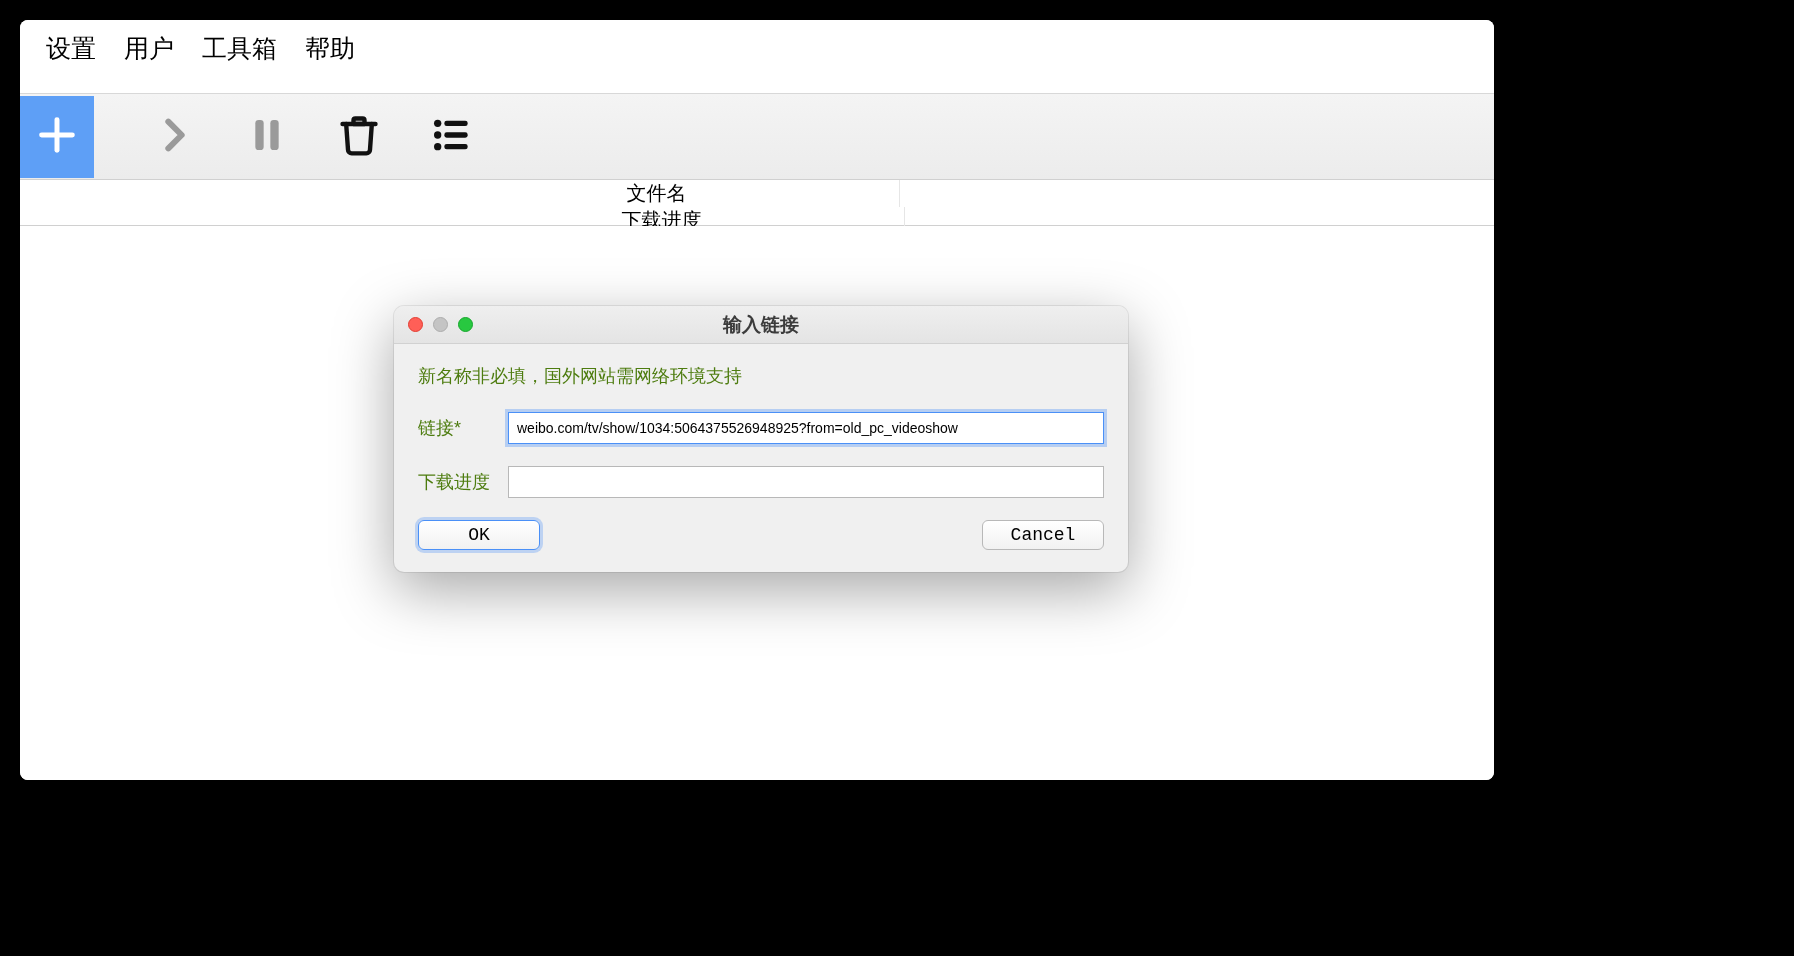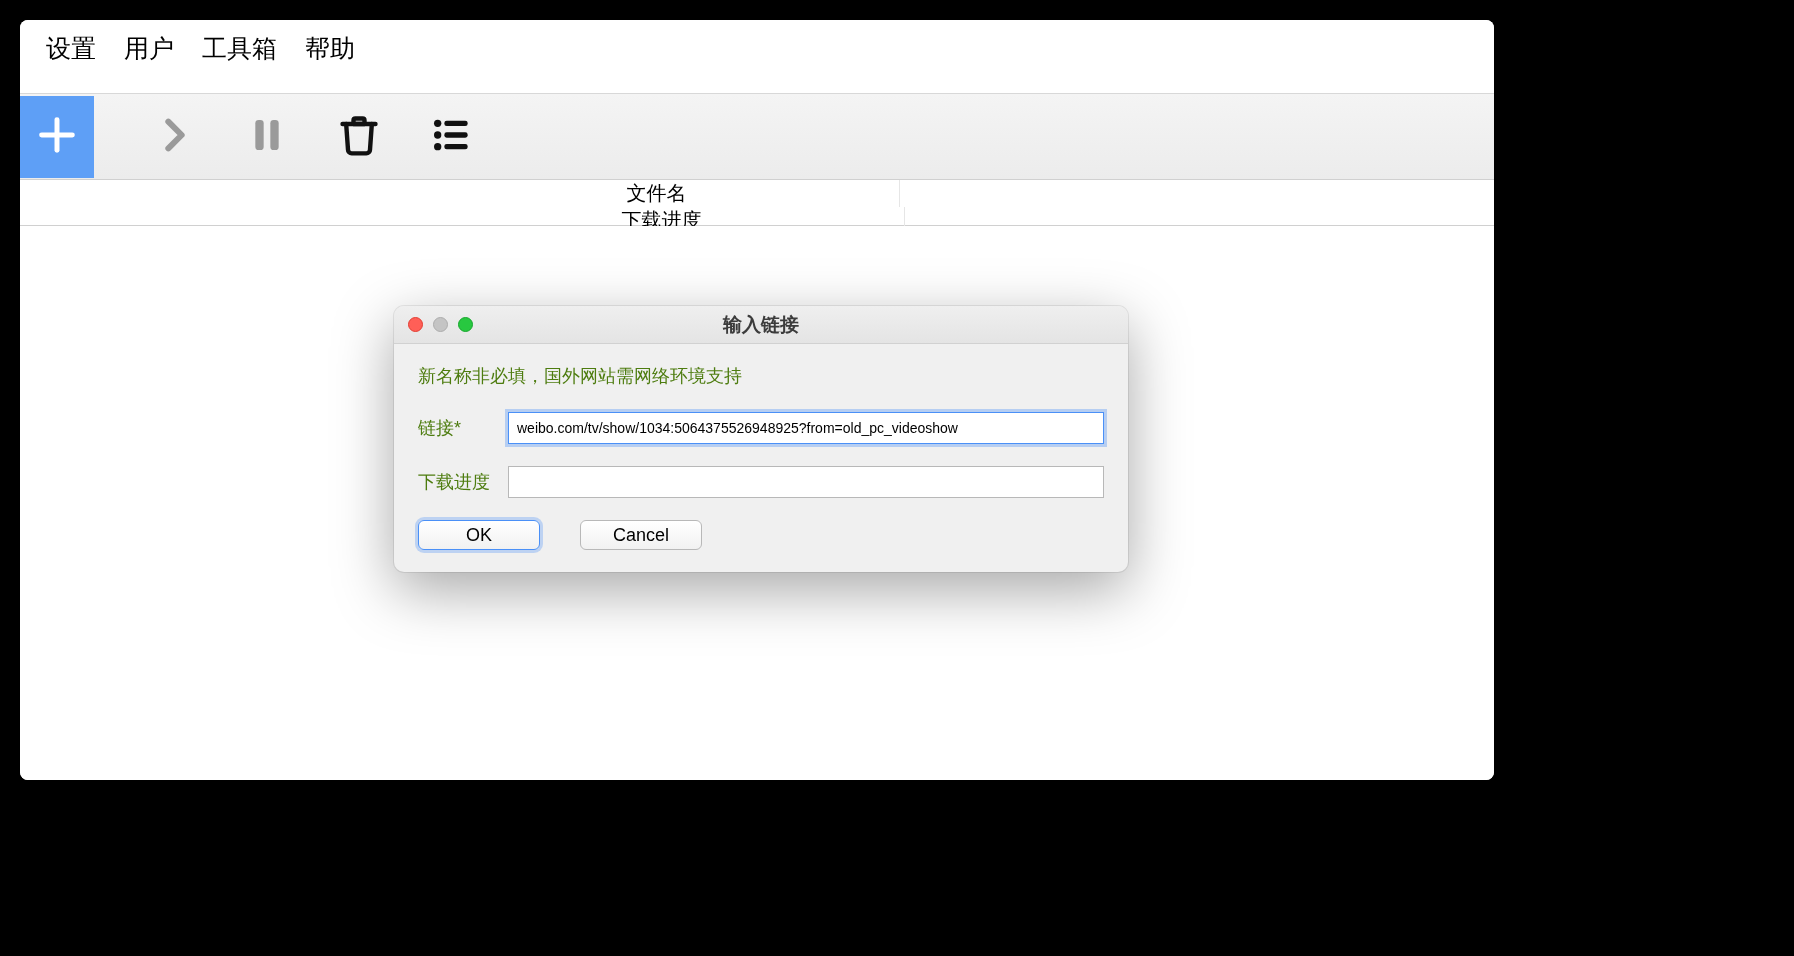--- a/index.html
+++ b/index.html
@@ -137,23 +137,24 @@
       border: 1px solid #b8b8b8;
       background: #fff;
       outline: none;
     }
     .dlg-input.focused {
       border: 1px solid #4a90f7;
       box-shadow: 0 0 0 3px rgba(74,144,247,0.35);
     }
     .dlg-buttons {
       display: flex;
-      justify-content: flex-start;
+      justify-content: space-between;
       gap: 40px;
       margin-top: 4px;
+      font-family: Liberation Mono, monospace;
     }
     .dlg-btn {
       min-width: 122px;
       height: 30px;
       background: linear-gradient(#fff,#f1f1f1);
       border: 1px solid #b8b8b8;
       border-radius: 6px;
       font-size: 18px;
       display: flex;
       align-items: center;

